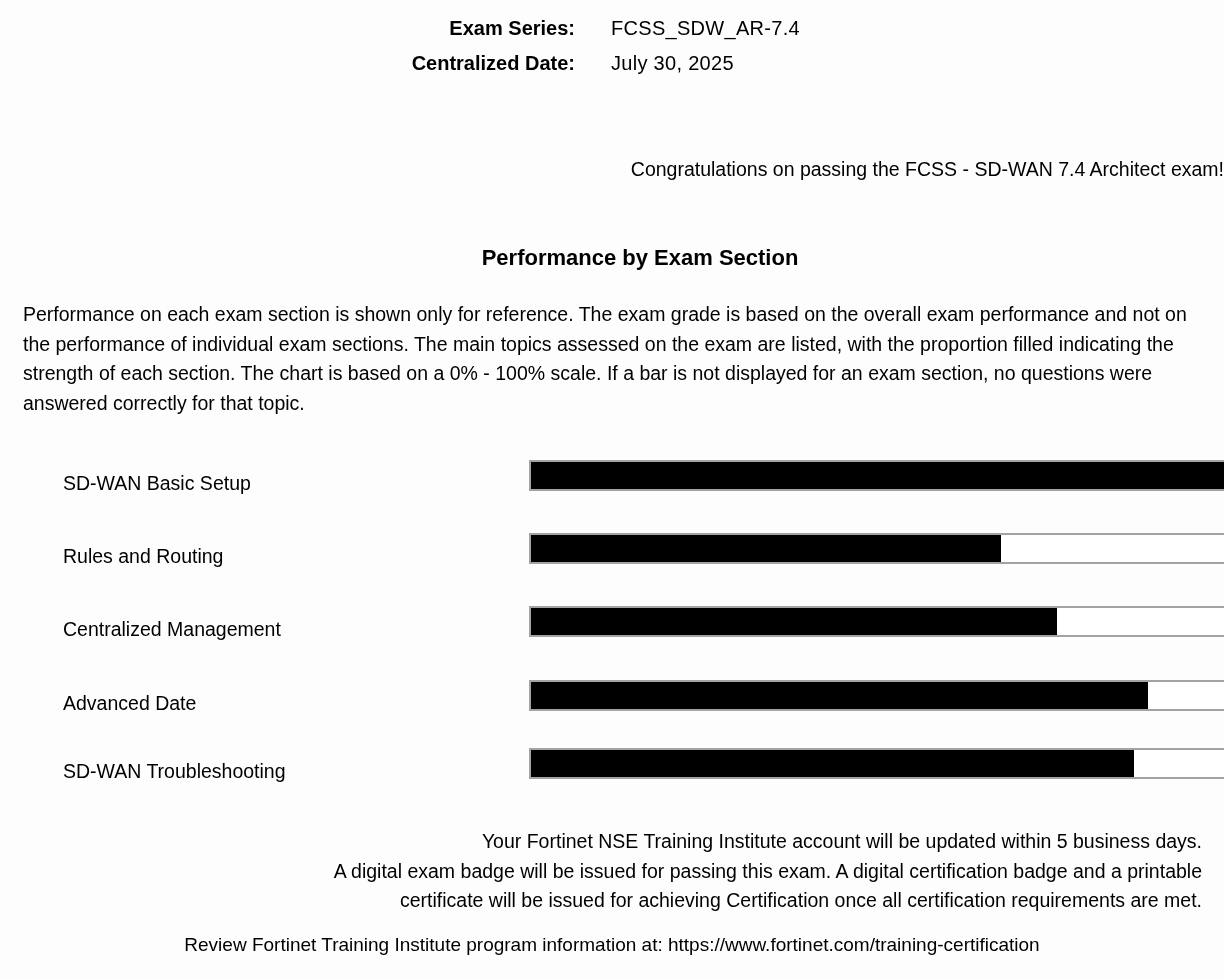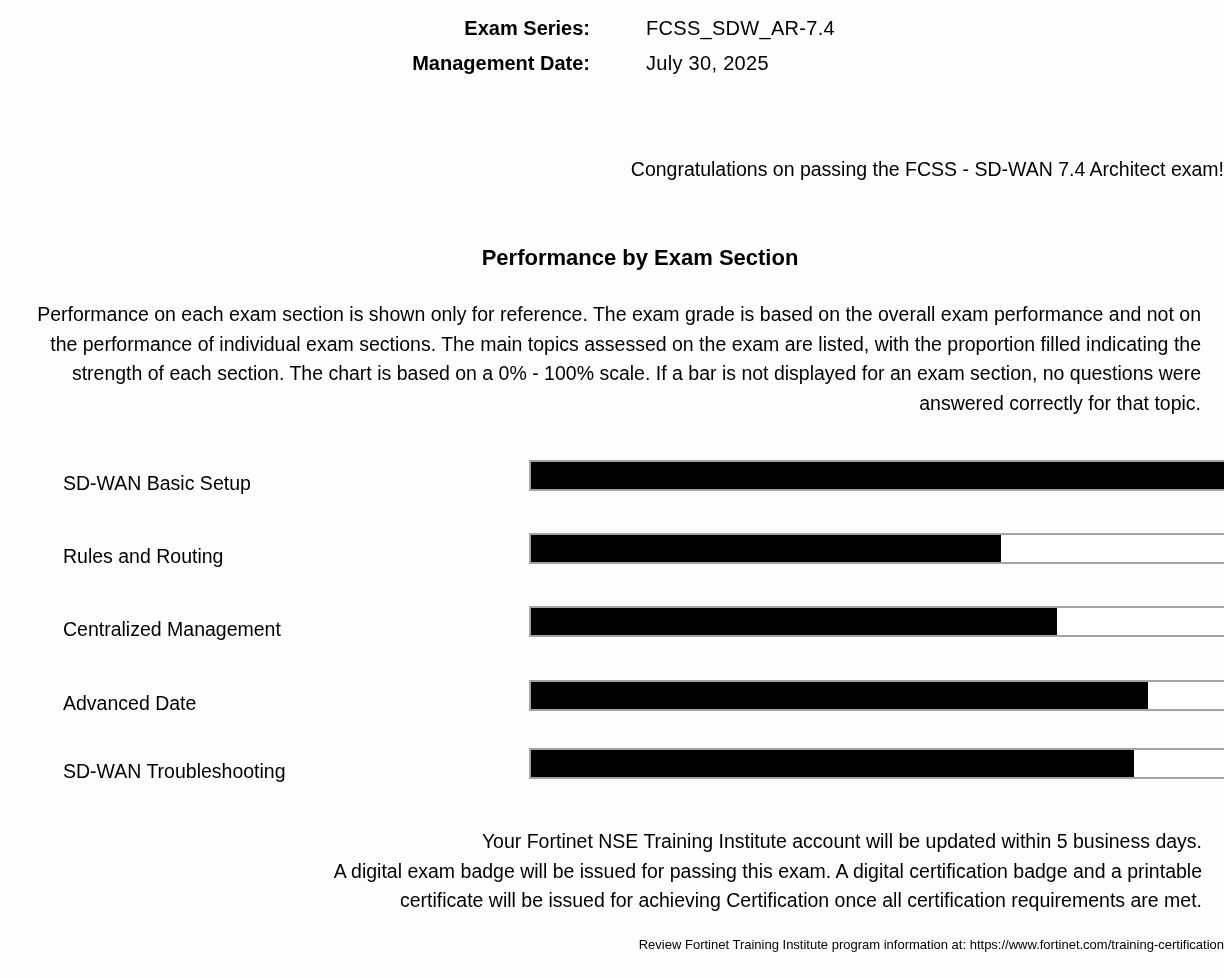--- a/index.html
+++ b/index.html
@@ -24,29 +24,28 @@
   .header-block {
     position: absolute;
     top: -24px;
     left: 0;
     width: 100%;
   }
   .header-row {
     display: flex;
     line-height: 35px;
     font-size: 20px;
-    padding-left: 15px;
   }
   .header-label {
     flex: 0 0 575px;
     text-align: right;
     font-weight: bold;
   }
   .header-value {
-    margin-left: 56px;
+    margin-left: 36px;
     letter-spacing: 0.3px;
   }
 
   
   .congrats {
     position: absolute;
     top: 154px;
     left: 0;
     width: 100%;
     text-align: right;
@@ -67,21 +66,21 @@
     padding-left: 28px;
   }
 
   
   .section-desc {
     position: absolute;
     top: 300px;
     left: 50%;
     transform: translateX(-50%);
     width: 1178px;
-    text-align: right;
+    text-align: left;
     font-size: 19.5px;
     line-height: 29.5px;
   }
 
   
   .chart {
     position: absolute;
     top: 0;
     left: 0;
     width: 100%;
@@ -126,22 +125,22 @@
     width: 1180px;
     text-align: right;
     font-size: 19.5px;
     line-height: 29.5px;
   }
   .review-line {
     position: absolute;
     top: 930px;
     left: 0;
     width: 100%;
-    text-align: right;
-    font-size: 13px;
+    text-align: center;
+    font-size: 19px;
     line-height: 30px;
   }
   .review-line a, .review-url {
     color: #000000;
     text-decoration: none;
   }
 </style>
 </head>
 <body>
 
@@ -150,21 +149,21 @@
   <div class="header-block">
     <div class="header-row">
       <div class="header-label">Candidate Name:</div>
       <div class="header-value">Mohamed Abo-Elfadel</div>
     </div>
     <div class="header-row">
       <div class="header-label">Exam Series:</div>
       <div class="header-value">FCSS_SDW_AR-7.4</div>
     </div>
     <div class="header-row">
-      <div class="header-label">Management Date:</div>
+      <div class="header-label">Centralized Date:</div>
       <div class="header-value">July 30, 2025</div>
     </div>
   </div>
 
   <div class="congrats">Congratulations on passing the FCSS - SD-WAN 7.4 Architect exam!</div>
 
   <div class="section-title">Performance by Exam Section</div>
 
   <div class="section-desc">Performance on each exam section is shown only for reference. The exam grade is based on the overall exam performance and not on the performance of individual exam sections. The main topics assessed on the exam are listed, with the proportion filled indicating the strength of each section. The chart is based on a 0% - 100% scale. If a bar is not displayed for an exam section, no questions were answered correctly for that topic.</div>
 

